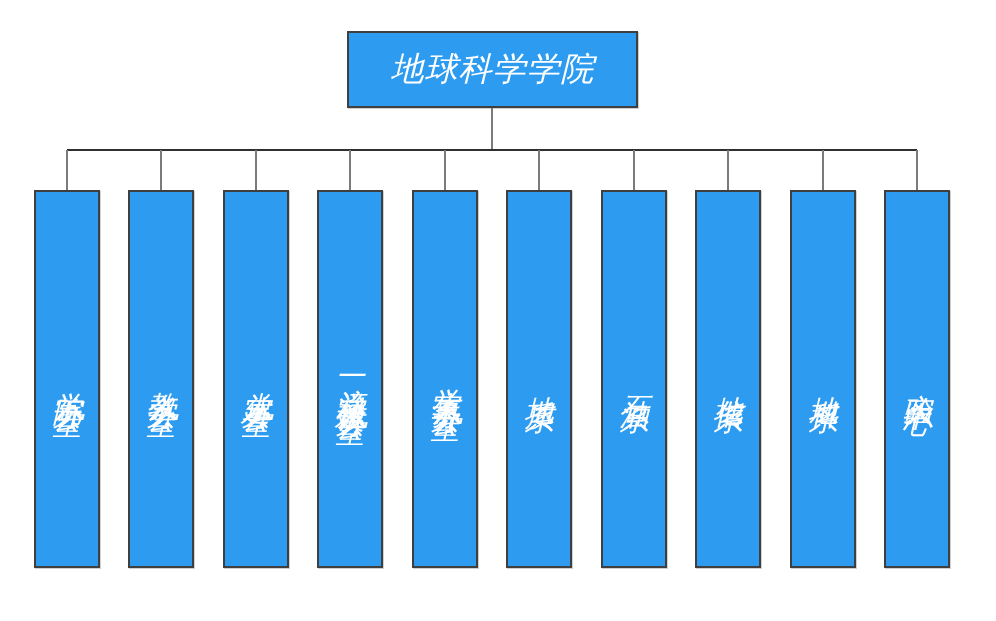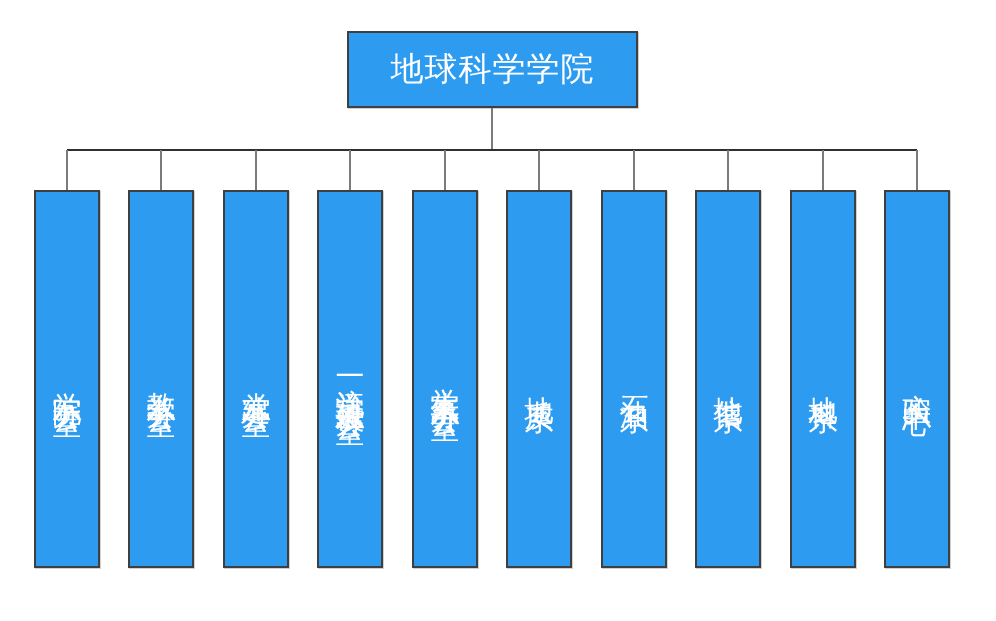--- a/index.html
+++ b/index.html
@@ -3,21 +3,21 @@
 <meta charset="utf-8">
 <style>
   :root{
     --node_fill:#2C9BF0;
     --node_border:#3F3F3F;
     --node_text:#FFFFFF;
     --connector:#7B7B7B;
     --connector_dark:#303030;
     --background:#FFFFFF;
   }
-  *{margin:0;padding:0;box-sizing:border-box;}
+  *{margin:0;padding:0;box-sizing:border-box;font-style:italic;}
   html,body{width:996px;height:621px;background:var(--background);overflow:hidden;}
   body{font-family:"DejaVu Sans","Liberation Sans",sans-serif;position:relative;}
 
   .canvas{position:absolute;left:0;top:0;width:996px;height:621px;}
 
   .node{
     position:absolute;
     background:var(--node_fill);
     border:2px solid var(--node_border);
     box-shadow:1px 1px 0 rgba(0,0,0,0.18);

